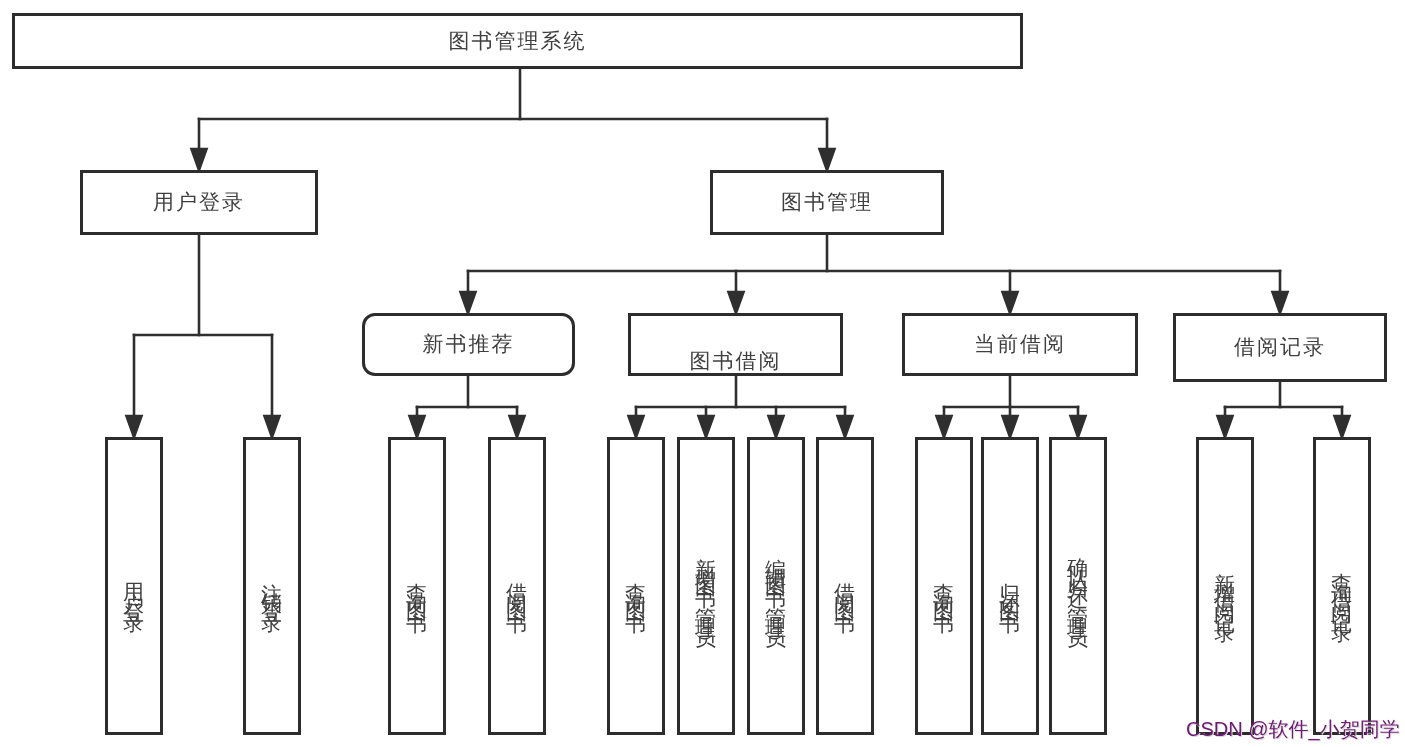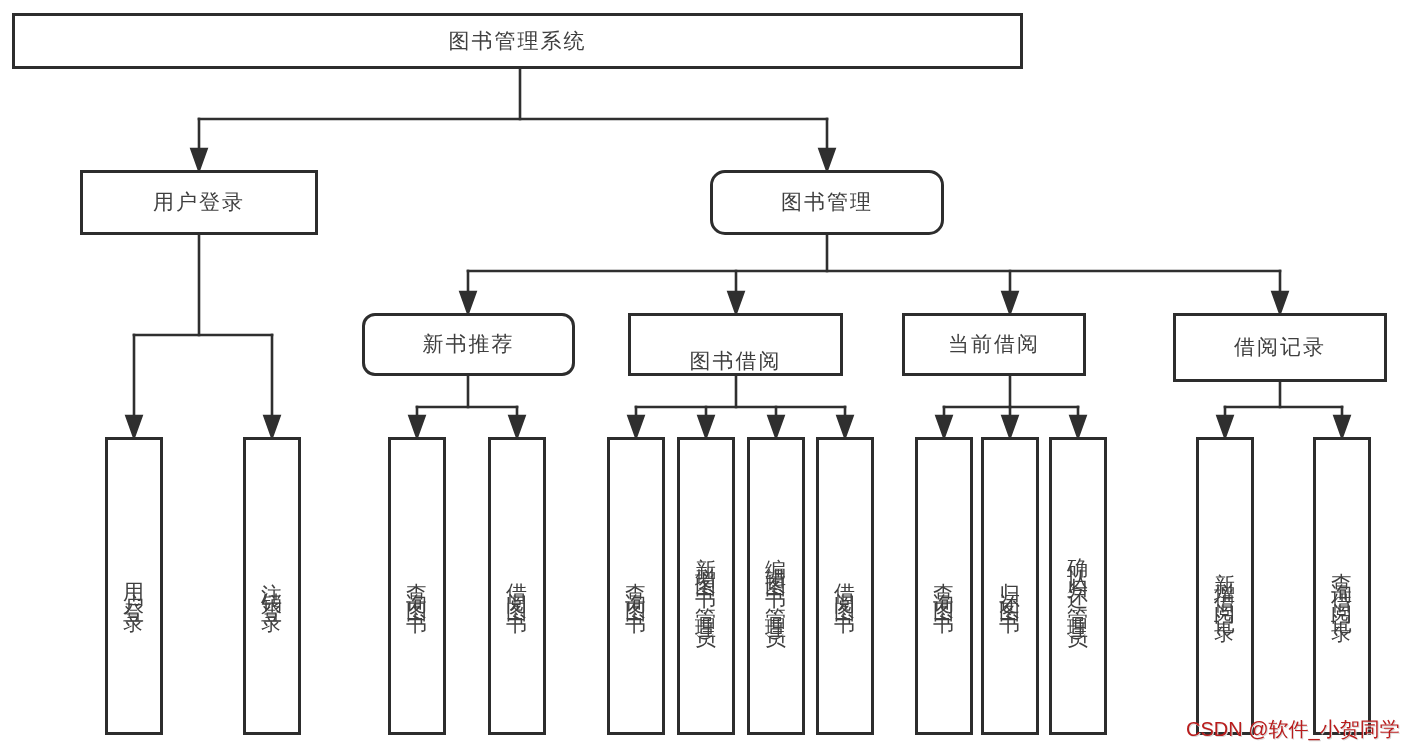--- a/index.html
+++ b/index.html
@@ -39,21 +39,21 @@
     writing-mode: vertical-rl;
     font-size: 21px;
     letter-spacing: 10px;
     line-height: 1;
   }
   #watermark {
     position: absolute;
     left: 1186px;
     top: 716px;
     font-size: 20px;
-    color: #b91c1c;
+    color: #701a75;
     white-space: nowrap;
     text-shadow: 1px 1px 0 #d9d9d9;
     z-index: 5;
   }
 </style>
 </head>
 <body>
 
 <div id="stage">
   <svg id="connectors" width="1405" height="747" viewBox="0 0 1405 747" xmlns="http://www.w3.org/2000/svg">
@@ -112,30 +112,30 @@
         <polygon points="1342,437 1334.5,416 1349.5,416"></polygon>
       </g>
     </svg>
   <div id="watermark">CSDN @软件_小贺同学</div>
 <div class="node h" style="left: 12px; top: 13px; width: 1011px; height: 56px;">
       <span class="lbl">图书管理系统</span>
     </div>
     <div class="node h" style="left: 80px; top: 170px; width: 238px; height: 65px;">
       <span class="lbl">用户登录</span>
     </div>
-    <div class="node h" style="left: 710px; top: 170px; width: 234px; height: 65px; border-radius: 15px;">
+    <div class="node h" style="left: 710px; top: 170px; width: 234px; height: 65px;">
       <span class="lbl">图书管理</span>
     </div>
     <div class="node h" style="left: 362px; top: 313px; width: 213px; height: 63px; border-radius: 13px;">
       <span class="lbl">新书推荐</span>
     </div>
     <div class="node h" style="left: 628px; top: 313px; width: 215px; height: 63px; align-items: flex-end;">
       <span class="lbl">图书借阅</span>
     </div>
-    <div class="node h" style="left: 902px; top: 313px; width: 184px; height: 63px; align-items: center;">
+    <div class="node h" style="left: 902px; top: 313px; width: 236px; height: 63px; align-items: center;">
       <span class="lbl">当前借阅</span>
     </div>
     <div class="node h" style="left: 1173px; top: 313px; width: 214px; height: 69px;">
       <span class="lbl">借阅记录</span>
     </div>
     <div class="node v" style="left: 105px; top: 437px; width: 58px; height: 298px;">
       <span class="lbl">用户登录</span>
     </div>
     <div class="node v" style="left: 243px; top: 437px; width: 58px; height: 298px;">
       <span class="lbl">注销登录</span>

